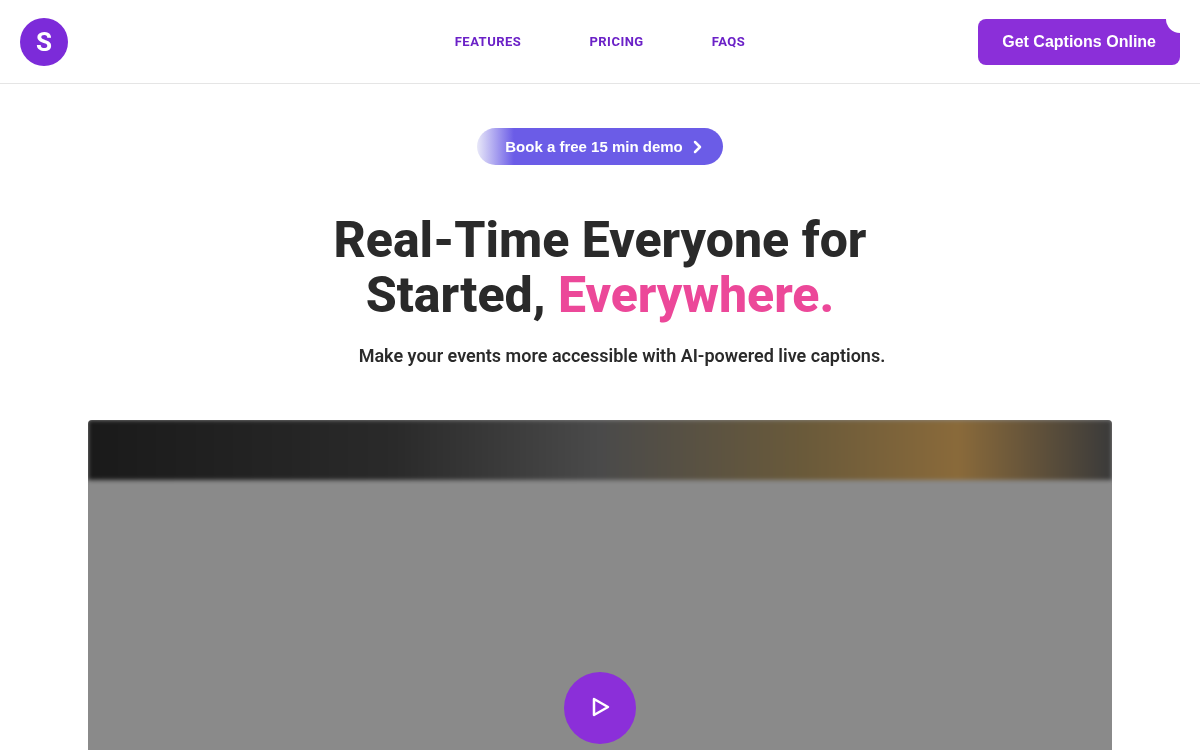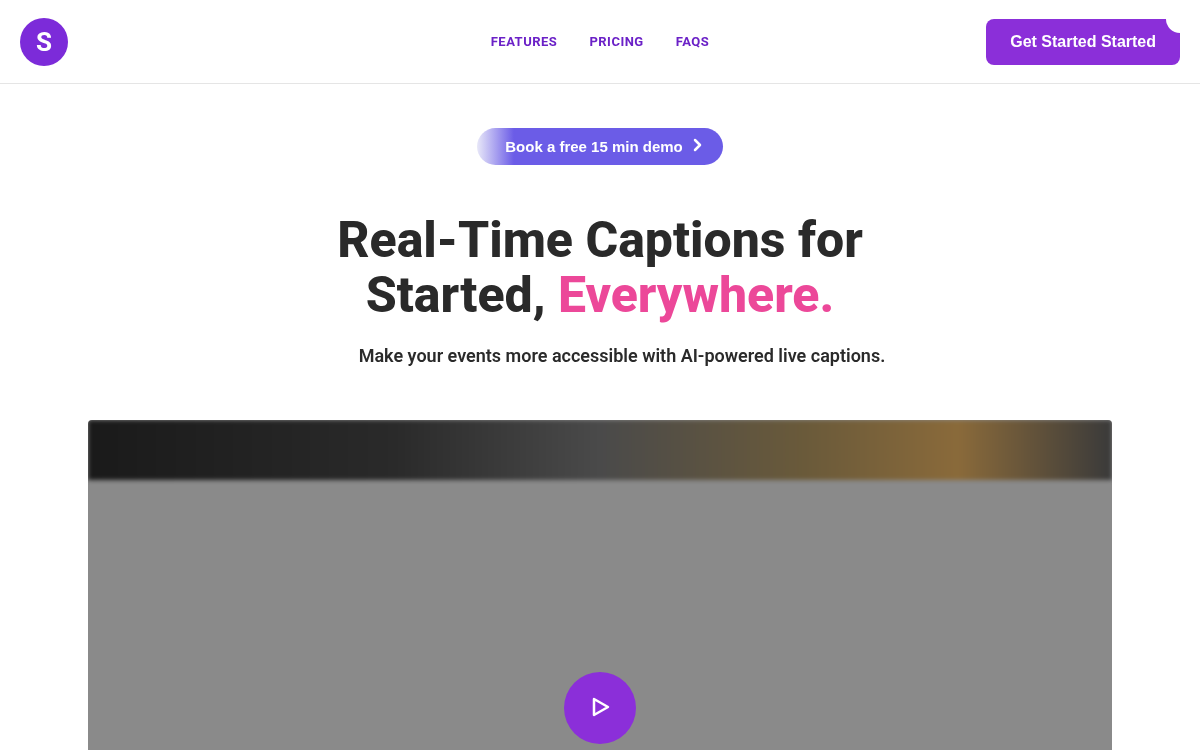--- a/index.html
+++ b/index.html
@@ -29,21 +29,21 @@
       background: #7c2bd9;
       display: flex;
       align-items: center;
       justify-content: center;
       color: #ffffff;
       font-weight: 700;
       font-size: 26px;
     }
     .nav {
       display: flex;
-      gap: 32px;
+      gap: 68px;
       position: absolute;
       left: 50%;
       transform: translateX(-50%);
       align-items: center;
     }
     .nav a {
       color: #6b21c7;
       font-weight: 700;
       font-size: 13px;
       letter-spacing: 0.5px;
@@ -70,21 +70,21 @@
       height: 14px;
       background: #ffffff;
       border-bottom-left-radius: 14px;
     }
     .hero {
       text-align: center;
       padding-top: 44px;
     }
     .demo-button {
       display: inline-flex;
-      align-items: flex-start;
+      align-items: center;
       gap: 10px;
       background: linear-gradient(90deg, #e8e8f8 0%, #6b5ce7 15%, #6b5ce7 100%);
       color: #ffffff;
       font-weight: 700;
       font-size: 15px;
       padding: 10px 20px 10px 28px;
       border-radius: 999px;
       border: none;
       cursor: pointer;
     }
@@ -150,35 +150,35 @@
 
 <header class="header">
   <div class="logo">
     <span>S</span>
   </div>
   <nav class="nav">
     <a href="#">FEATURES</a>
     <a href="#">PRICING</a>
     <a href="#">FAQS</a>
   </nav>
-  <button class="cta-button">Get Started Started</button>
+  <button class="cta-button">Get Captions Online</button>
 </header>
 
 <section class="hero">
   <button class="demo-button">
     <span>Book a free 15 min demo</span>
     <span class="chevron">
       <svg width="10" height="14" viewBox="0 0 10 14" fill="none">
         <path d="M2 2 L7 7 L2 12" stroke="#ffffff" stroke-width="2.5" stroke-linecap="round" stroke-linejoin="round"></path>
       </svg>
     </span>
   </button>
 
   <h1 class="hero-title">
-    <span>Real-Time Captions for</span><br>
+    <span>Real-Time Everyone for</span><br>
     <span>Started, </span><span class="highlight">Everywhere.</span>
   </h1>
 
   <p class="hero-subtitle">Make your events more accessible with AI-powered live captions.</p>
 
   <div class="video-container">
     <div class="video-top-band"></div>
     <button class="play-button">
       <span>
         <svg width="24" height="24" viewBox="0 0 24 24" fill="none">

